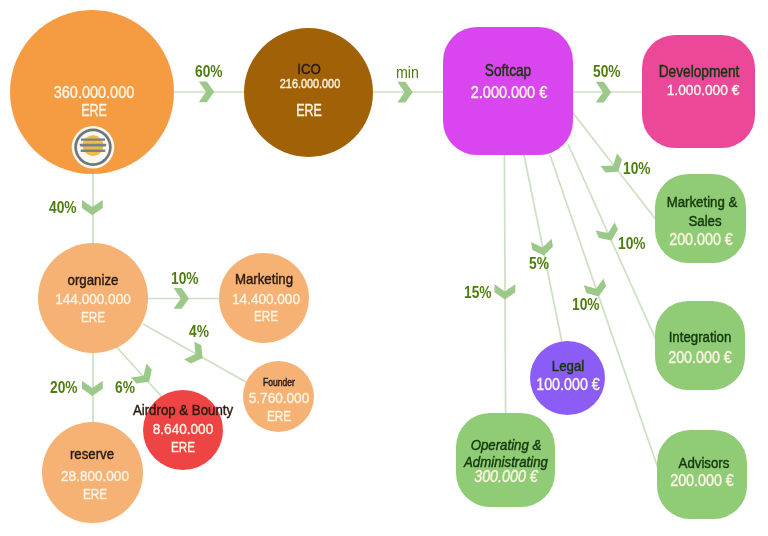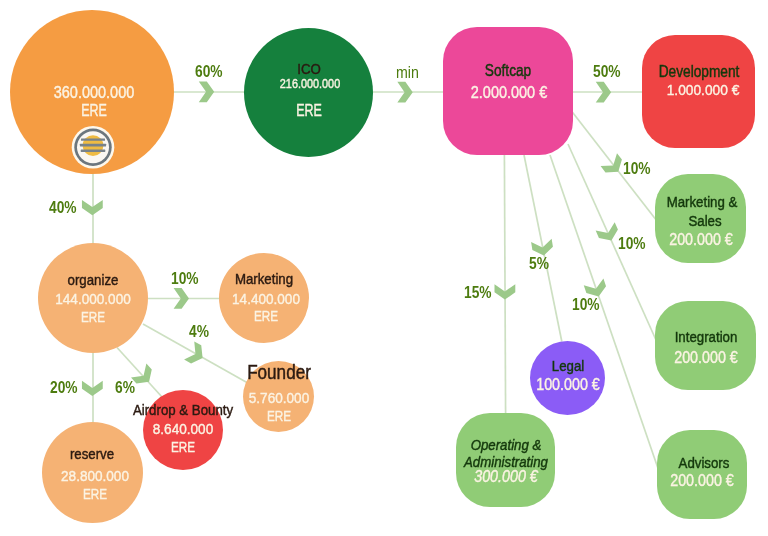--- a/index.html
+++ b/index.html
@@ -47,43 +47,43 @@
       <line x1="568" y1="144" x2="656" y2="340"></line>
       <line x1="571.5" y1="111" x2="656" y2="219.7"></line>
     </g>
   </svg>
 
   <div class="node" style="left:10px;top:10px;width:164px;height:164px;border-radius:50%;background:#F59C42;">
     <div class="ln amt cream" style="top:75px;left:calc(50% + 2px);font-size:16px"><span>360.000.000</span></div>
     <div class="ln uni cream" style="top:92.5px;left:calc(50% + 2px);font-size:16px"><span>ERE</span></div>
   </div>
 
-  <div class="node" style="left:244px;top:28px;width:129px;height:129px;border-radius:50%;background:#15803d;">
+  <div class="node" style="left:244px;top:28px;width:129px;height:129px;border-radius:50%;background:#a16207;">
     <div class="ln ttl ondark" style="top:33px;font-size:15.5px"><span>ICO</span></div>
     <div class="ln amt cream" style="top:50px;left:calc(50% + 1.6px);font-size:12px"><span>216.000.000</span></div>
     <div class="ln uni cream" style="top:75px;font-size:16px"><span>ERE</span></div>
   </div>
 
-  <div class="node" style="left:442.5px;top:27px;width:130px;height:128px;border-radius:34px;background:#ec4899;">
+  <div class="node" style="left:442.5px;top:27px;width:130px;height:128px;border-radius:34px;background:#d946ef;">
     <div class="ln ttl ongreen" style="top:36.2px;font-size:16px"><span>Softcap</span></div>
     <div class="ln amt cream" style="top:58px;left:calc(50% + 1px);font-size:16px"><span>2.000.000 €</span></div>
   </div>
 
-  <div class="node" style="left:642px;top:35px;width:113px;height:112.5px;border-radius:33px;background:#ef4444;">
+  <div class="node" style="left:642px;top:35px;width:113px;height:112.5px;border-radius:33px;background:#ec4899;">
     <div class="ln ttl ongreen" style="top:28.9px;left:calc(50% + 0.7px);font-size:16px"><span>Development</span></div>
     <div class="ln amt cream" style="top:46.6px;left:calc(50% + 4.0px);font-size:15.2px"><span>1.000.000 €</span></div>
   </div>
 
   <div class="node" style="left:655px;top:174px;width:91px;height:89px;border-radius:33px;background:#90CC76;">
     <div class="ln ttl ongreen" style="top:20.0px;left:calc(50% + 1.5px);font-size:15.5px"><span>Marketing &amp;</span></div>
     <div class="ln ttl ongreen" style="top:38.5px;left:calc(50% + 4.3px);font-size:15.5px"><span>Sales</span></div>
     <div class="ln amt cream" style="top:57.8px;font-size:15.8px"><span>200.000 €</span></div>
   </div>
 
-  <div class="node" style="left:655px;top:301px;width:101px;height:89px;border-radius:33px;background:#90CC76;">
+  <div class="node" style="left:655px;top:301px;width:90px;height:89px;border-radius:33px;background:#90CC76;">
     <div class="ln ttl ongreen" style="top:28.0px;font-size:15.5px"><span>Integration</span></div>
     <div class="ln amt cream" style="top:48.8px;font-size:15.8px"><span>200.000 €</span></div>
   </div>
 
   <div class="node" style="left:657px;top:430px;width:90px;height:89px;border-radius:33px;background:#90CC76;">
     <div class="ln ttl ongreen" style="top:24.5px;left:calc(50% + 2.3px);font-size:15.5px"><span>Advisors</span></div>
     <div class="ln amt cream" style="top:43.0px;font-size:15.8px"><span>200.000 €</span></div>
   </div>
 
   <div class="node" style="left:530px;top:341px;width:75px;height:74px;border-radius:50%;background:#8b5cf6;">
@@ -103,21 +103,21 @@
     <div class="ln uni cream" style="top:65.6px;font-size:15px"><span>ERE</span></div>
   </div>
 
   <div class="node" style="left:219px;top:253px;width:90px;height:90px;border-radius:50%;background:#F5B274;">
     <div class="ln ttl ondark" style="top:18.0px;font-size:15.5px"><span>Marketing</span></div>
     <div class="ln amt cream" style="top:37.6px;left:calc(50% + 2.0px);font-size:15px"><span>14.400.000</span></div>
     <div class="ln uni cream" style="top:55.0px;left:calc(50% + 1.6px);font-size:15px"><span>ERE</span></div>
   </div>
 
   <div class="node" style="left:243px;top:361px;width:71px;height:71px;border-radius:50%;background:#F5B274;">
-    <div class="ln ttl ondark" style="top:1px;font-size:20px"><span>Founder</span></div>
+    <div class="ln ttl ondark" style="top:17px;font-size:10px"><span>Founder</span></div>
     <div class="ln amt cream" style="top:28.5px;font-size:15px"><span>5.760.000</span></div>
     <div class="ln uni cream" style="top:46.6px;font-size:15px"><span>ERE</span></div>
   </div>
 
   <div class="node" style="left:143px;top:390px;width:80px;height:80px;border-radius:50%;background:#ef4444;">
     <div class="ln ttl ondark" style="top:11.5px;font-size:15.5px"><span>Airdrop &amp; Bounty</span></div>
     <div class="ln amt cream" style="top:30.9px;font-size:15px"><span>8.640.000</span></div>
     <div class="ln uni cream" style="top:48.8px;font-size:15px"><span>ERE</span></div>
   </div>
 

